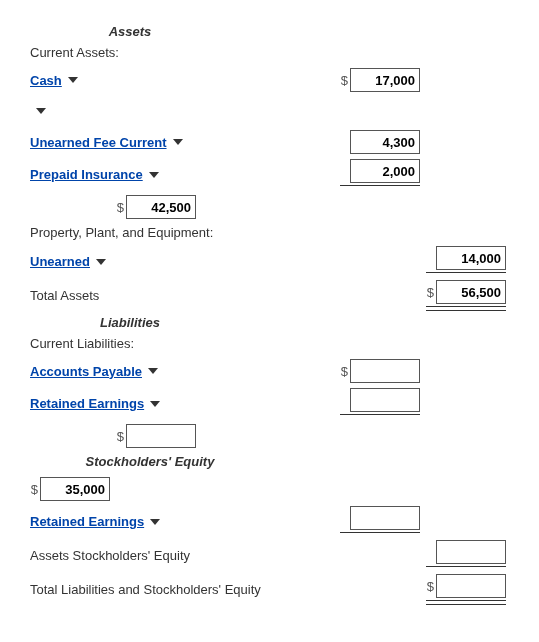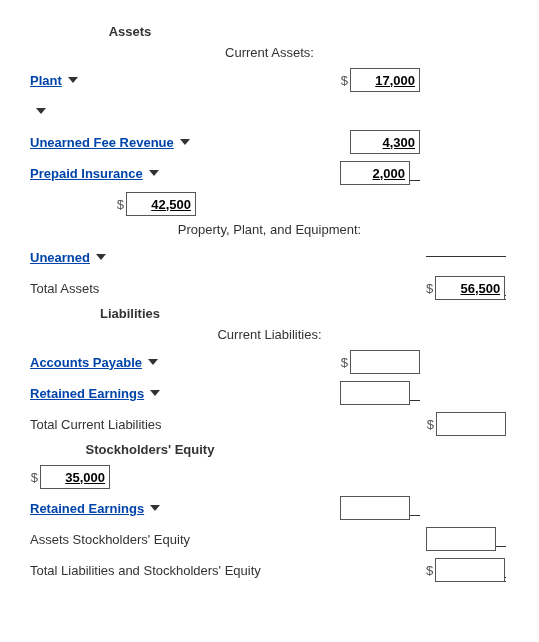--- a/index.html
+++ b/index.html
@@ -10,24 +10,24 @@
     padding: 20px 30px;
     background: #fff;
     width: 539px;
     box-sizing: border-box;
   }
   .section-header {
     font-weight: bold;
     text-align: center;
     width: 200px;
     margin: 4px 0 6px 0;
+    font-style: italic;
   }
   .sub-header {
     margin: 4px 0 6px 0;
-    text-align: center;
   }
   .row {
     display: flex;
     align-items: center;
     margin: 3px 0;
     min-height: 28px;
   }
   .label-col {
     width: 310px;
     flex-shrink: 0;
@@ -74,48 +74,48 @@
   .value-box {
     border: 1px solid #555;
     width: 60px;
     height: 20px;
     padding: 1px 4px;
     text-align: right;
     font-weight: bold;
     font-size: 13px;
     background: #fff;
     box-sizing: content-box;
-    text-decoration: underline;
   }
   .underline-single {
     border-top: 1px solid #333;
     height: 4px;
     margin-top: 2px;
   }
   .underline-double {
     border-top: 1px solid #333;
     height: 3px;
     border-bottom: 1px solid #333;
     margin-top: 2px;
   }
   .col-spacer {
     display:flex;
+    flex-direction: column;
     align-items: flex-end;
   }
 </style>
 </head>
 <body>
 
 <div class="section-header">Assets</div>
 <div class="sub-header">Current Assets:</div>
 
 <div class="row">
   <div class="label-col">
     <span class="dropdown">
-      <span>Plant</span>
+      <span>Cash</span>
       <span class="chevron"></span>
     </span>
   </div>
   <div class="col1">
     <span class="currency">$</span>
     <input class="value-box" value="17,000" style="">
   </div>
   <div class="col2"></div>
 </div>
 
@@ -124,21 +124,21 @@
     <span class="dropdown">
       <span class="chevron"></span>
     </span>
   </div>
   <div class="col2"></div>
 </div>
 
 <div class="row">
   <div class="label-col">
     <span class="dropdown">
-      <span>Unearned Fee Revenue</span>
+      <span>Unearned Fee Current</span>
       <span class="chevron"></span>
     </span>
   </div>
   <div class="col1">
     <input class="value-box" value="4,300" style="">
   </div>
   <div class="col2"></div>
 </div>
 
 <div class="row">
@@ -167,20 +167,21 @@
 
 <div class="row">
   <div class="label-col">
     <span class="dropdown">
       <span>Unearned</span>
       <span class="chevron"></span>
     </span>
   </div>
   <div class="col1"></div>
   <div class="col2 col-spacer">
+    <input class="value-box" value="14,000" style="">
     <div class="underline-single" style="width:80px"></div>
   </div>
 </div>
 
 <div class="row">
   <div class="label-col">Total Assets</div>
   <div class="col1"></div>
   <div class="col2 col-spacer">
     <div style="display:flex;align-items:center;">
       <span class="currency">$</span>
@@ -215,21 +216,20 @@
     </span>
   </div>
   <div class="col1 col-spacer">
     <input class="value-box" value="" style="">
     <div class="underline-single" style="width:80px"></div>
   </div>
   <div class="col2"></div>
 </div>
 
 <div class="row">
-  <div class="label-col">Total Current Liabilities</div>
   <div class="col1"></div>
   <div class="col2">
     <span class="currency">$</span>
     <input class="value-box" value="" style="">
   </div>
 </div>
 
 <div class="section-header" style="width:240px">Stockholders' Equity</div>
 
 <div class="row">

